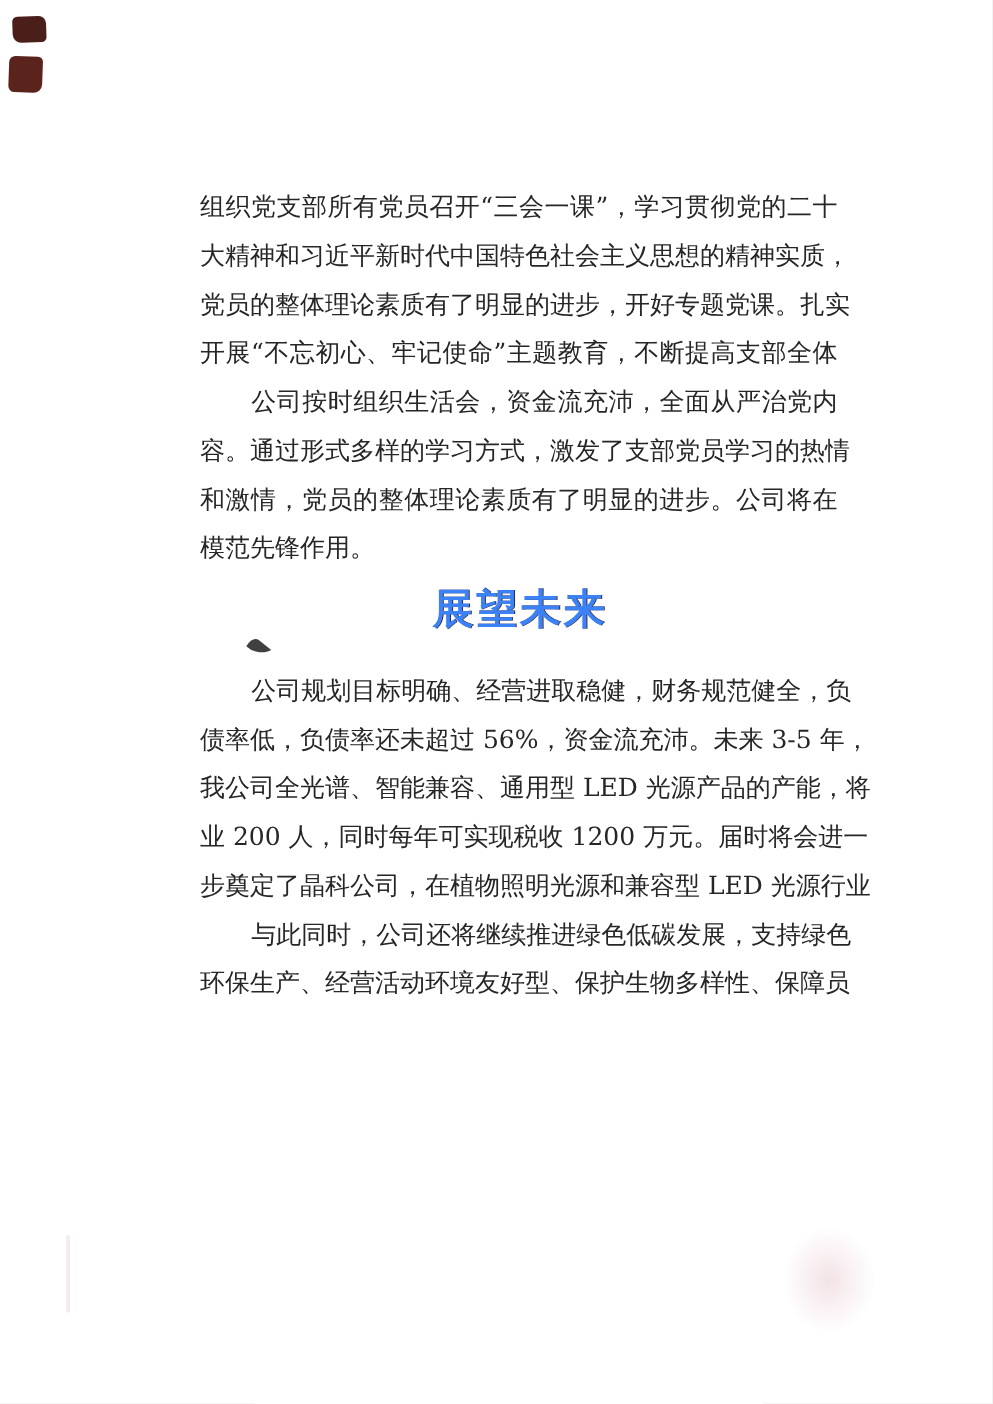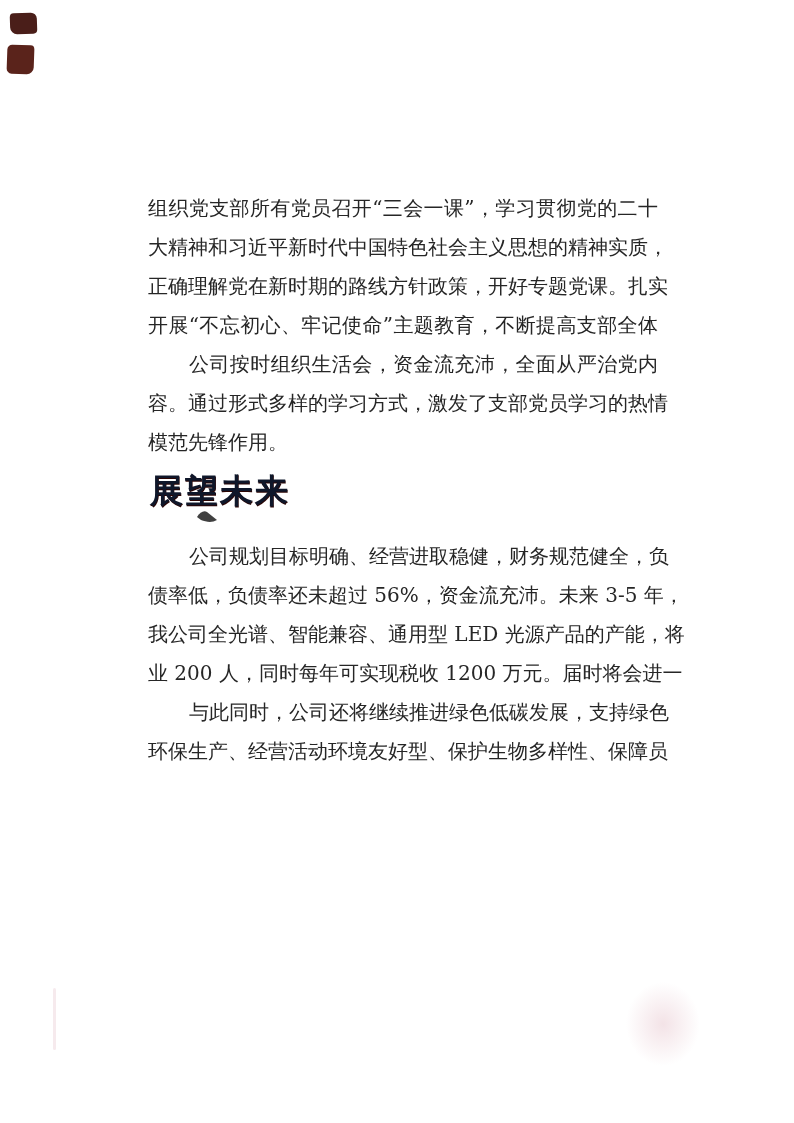--- a/index.html
+++ b/index.html
@@ -6,48 +6,48 @@
   .page {
     position: relative;
     width: 794px;
     height: 1123px;
     background: #ffffff;
     overflow: hidden;
     font-family: "DejaVu Serif", "Liberation Serif", serif;
   }
   .content {
     position: absolute;
-    left: 148px;
+    left: 160px;
     top: 146px;
     width: 510px;
-    margin-top: 43px;
   }
   .para { margin: 0; padding: 0; }
   .line {
     font-size: 20px;
     line-height: 39px;
     height: 39px;
     color: #262626;
     text-align: justify;
     text-align-last: justify;
     white-space: nowrap;
     overflow: visible;
   }
   .line.last { text-align-last: left; }
   .line.indent { text-indent: 2.05em; }
   .heading {
     margin: 7px 0 25px 2px;
     font-size: 33px;
     line-height: 43px;
     height: 43px;
     font-weight: bold;
-    color: #0f172a;
+    color: #3b82f6;
     letter-spacing: 2px;
     white-space: nowrap;
     text-shadow: 0.6px 0.6px 0 #2c0503;
+    text-align: center;
   }
   
   .stamp {
     position: absolute;
     opacity: 0.93;
   }
   .stamp-1 {
     left: 10px; top: 13px; width: 27px; height: 21px;
     background: #3c0d08;
     border-radius: 4px 6px 4px 7px;
@@ -84,37 +84,39 @@
 <div class="page">
 
   <div class="stamp stamp-1"></div>
   <div class="stamp stamp-2"></div>
 
   <div class="content">
 
     <div class="para">
       <div class="line">组织党支部所有党员召开“三会一课”，学习贯彻党的二十</div>
       <div class="line">大精神和习近平新时代中国特色社会主义思想的精神实质，</div>
-      <div class="line">正确理解党在新时期的路线方针政策，开好专题党课。扎实</div>
+      <div class="line">党员的整体理论素质有了明显的进步，开好专题党课。扎实</div>
       <div class="line">开展“不忘初心、牢记使命”主题教育，不断提高支部全体</div>
     </div>
 
     <div class="para">
       <div class="line indent">公司按时组织生活会，资金流充沛，全面从严治党内</div>
       <div class="line">容。通过形式多样的学习方式，激发了支部党员学习的热情</div>
+      <div class="line">和激情，党员的整体理论素质有了明显的进步。公司将在</div>
       <div class="line last">模范先锋作用。</div>
     </div>
 
     <h2 class="heading">展望未来</h2>
 
     <div class="para">
       <div class="line indent">公司规划目标明确、经营进取稳健，财务规范健全，负</div>
       <div class="line">债率低，负债率还未超过 56%，资金流充沛。未来 3-5 年，</div>
       <div class="line">我公司全光谱、智能兼容、通用型 LED 光源产品的产能，将</div>
       <div class="line">业 200 人，同时每年可实现税收 1200 万元。届时将会进一</div>
+      <div class="line">步奠定了晶科公司，在植物照明光源和兼容型 LED 光源行业</div>
     </div>
 
     <div class="para">
       <div class="line indent">与此同时，公司还将继续推进绿色低碳发展，支持绿色</div>
       <div class="line">环保生产、经营活动环境友好型、保护生物多样性、保障员</div>
     </div>
 
   </div>
 
   <svg class="cursor-smudge" viewBox="0 0 22 14" xmlns="http://www.w3.org/2000/svg">

